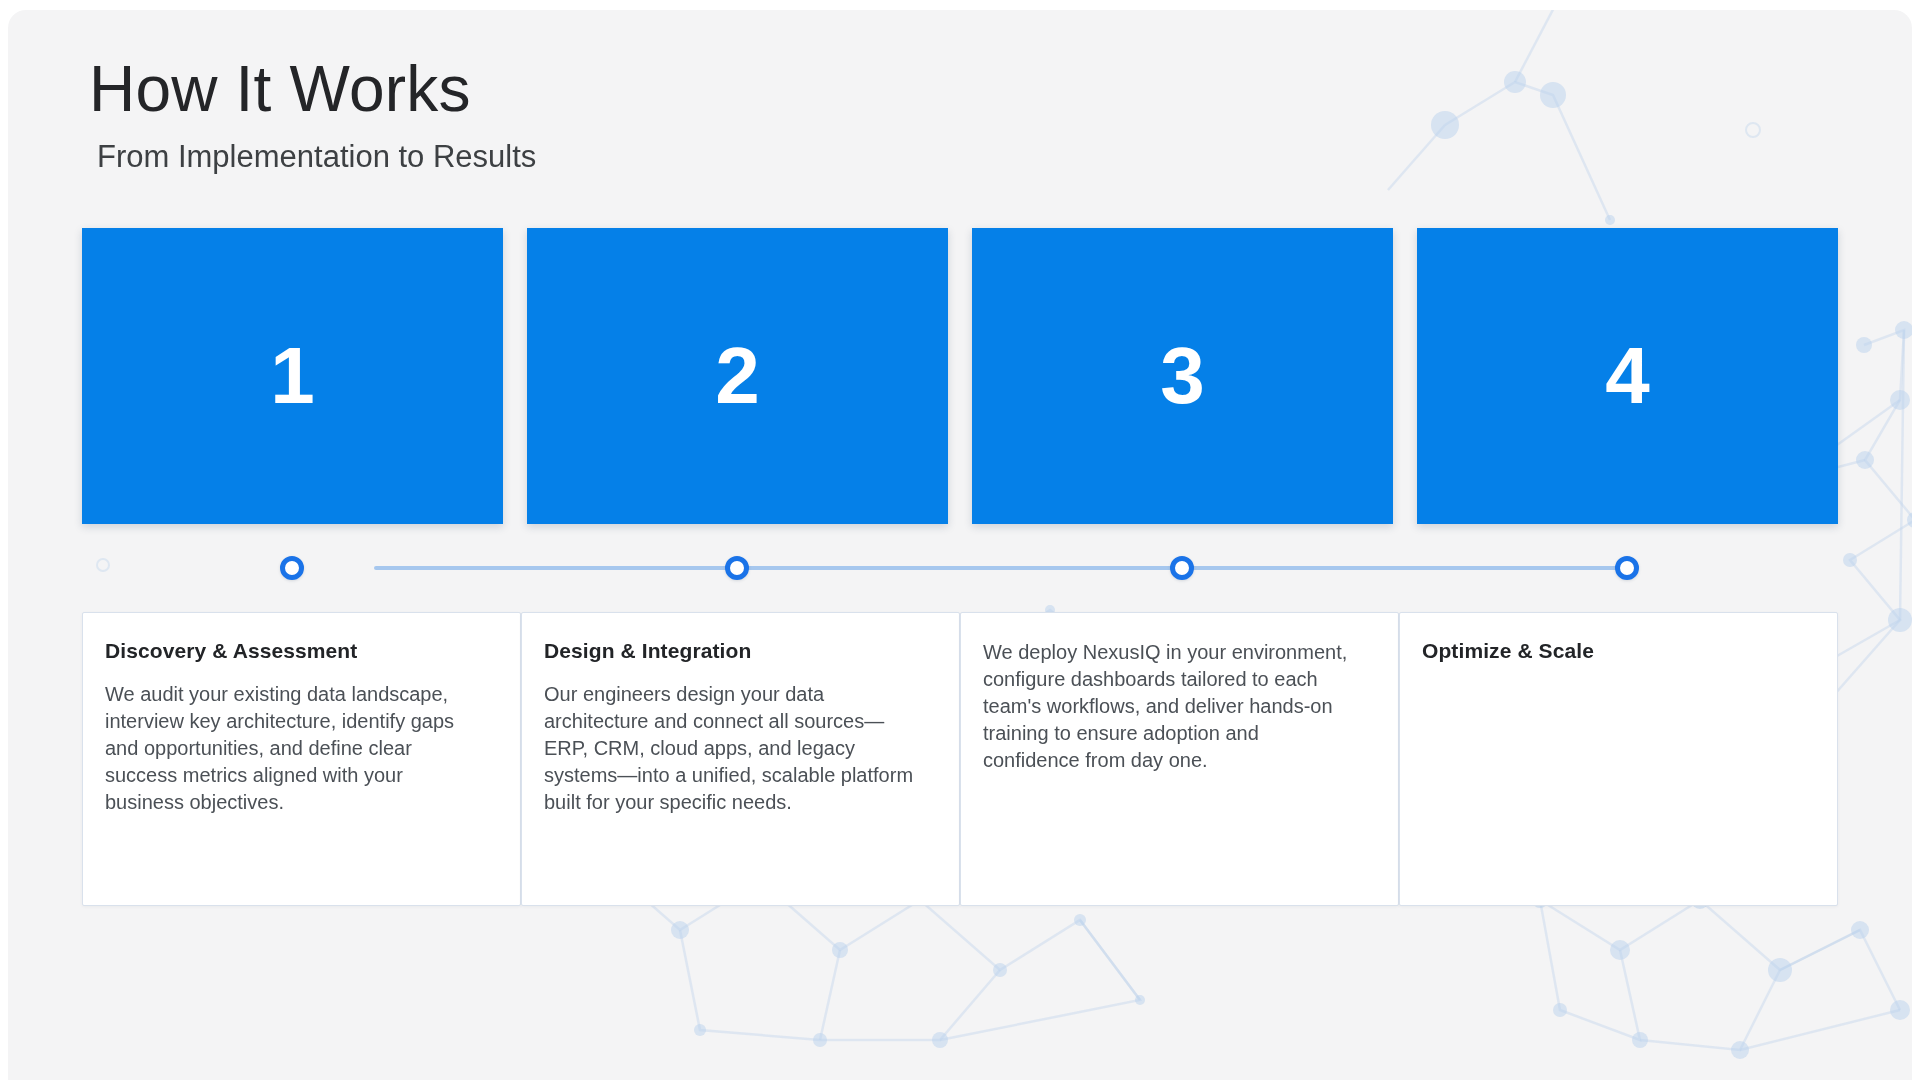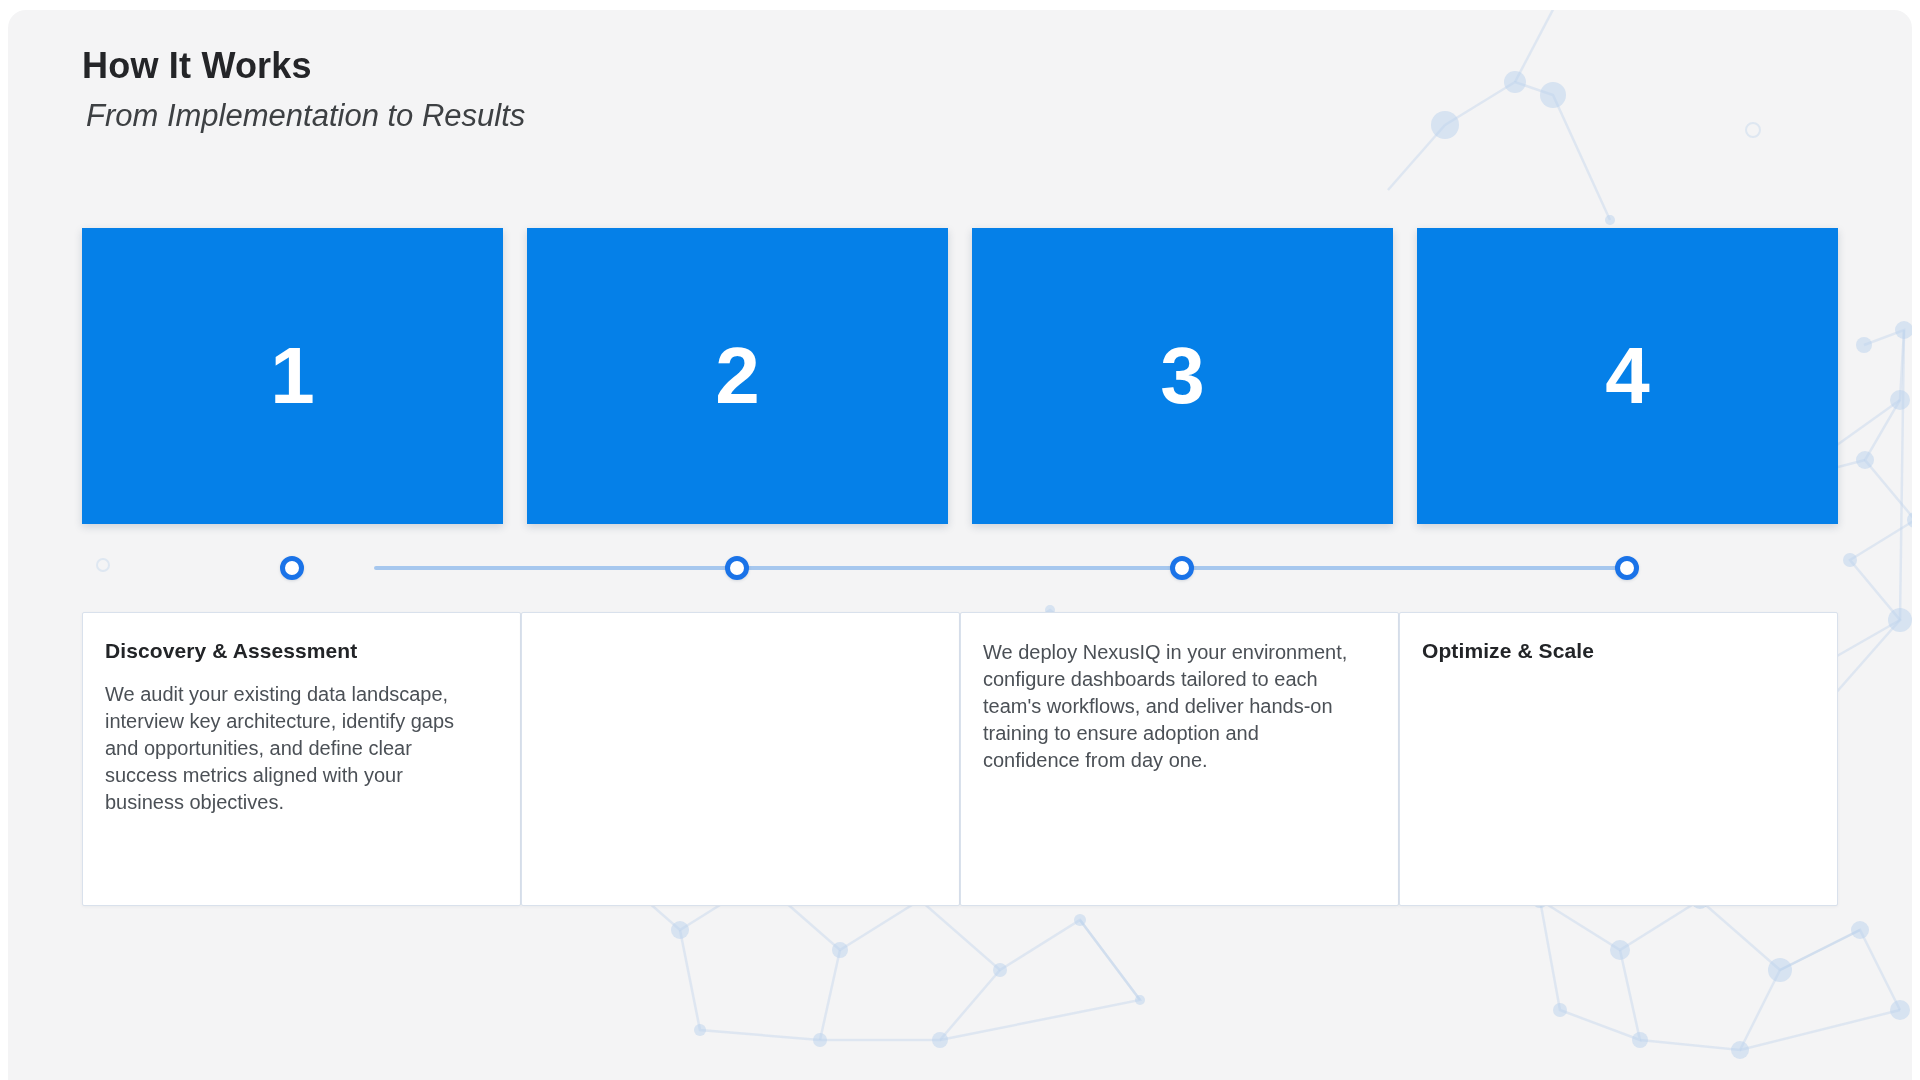--- a/index.html
+++ b/index.html
@@ -29,34 +29,33 @@
     position: absolute;
     inset: 0;
     pointer-events: none;
   }
   .header {
     position: absolute;
     left: 74px;
     top: 34px;
   }
   .header h1 {
-    margin: 0;
-    font-size: 36px;
+    margin: 7px;
+    font-size: 64px;
     line-height: 1.2;
-    font-weight: 700;
+    font-weight: 400;
     color: #242528;
     letter-spacing: 0.2px;
   }
   .header h2 {
-    margin: 10px 0 0 4px;
+    margin: 10px 0 0 15px;
     font-size: 31px;
     line-height: 1.2;
     font-weight: 400;
     color: #3d4043;
-    font-style: italic;
   }
   .boxes-row {
     position: absolute;
     left: 74px;
     top: 218px;
     width: 1756px;
     height: 296px;
     display: grid;
     grid-template-columns: repeat(4, 1fr);
     gap: 24px;
@@ -235,20 +234,22 @@
       <div class="dot d3"></div>
       <div class="dot d4"></div>
     </div>
 
     <div class="cards-row">
       <div class="card">
         <h3>Discovery &amp; Assessment</h3>
         <p>We audit your existing data landscape, interview key architecture, identify gaps and opportunities, and define clear success metrics aligned with your business objectives.</p>
       </div>
       <div class="card">
+        <h3>Design &amp; Integration</h3>
+        <p>Our engineers design your data architecture and connect all sources—ERP, CRM, cloud apps, and legacy systems—into a unified, scalable platform built for your specific needs.</p>
       </div>
       <div class="card">
         <p>We deploy NexusIQ in your environment, configure dashboards tailored to each team's workflows, and deliver hands-on training to ensure adoption and confidence from day one.</p>
       </div>
       <div class="card">
         <h3>Optimize &amp; Scale</h3>
       </div>
     </div>
 
   </div>

